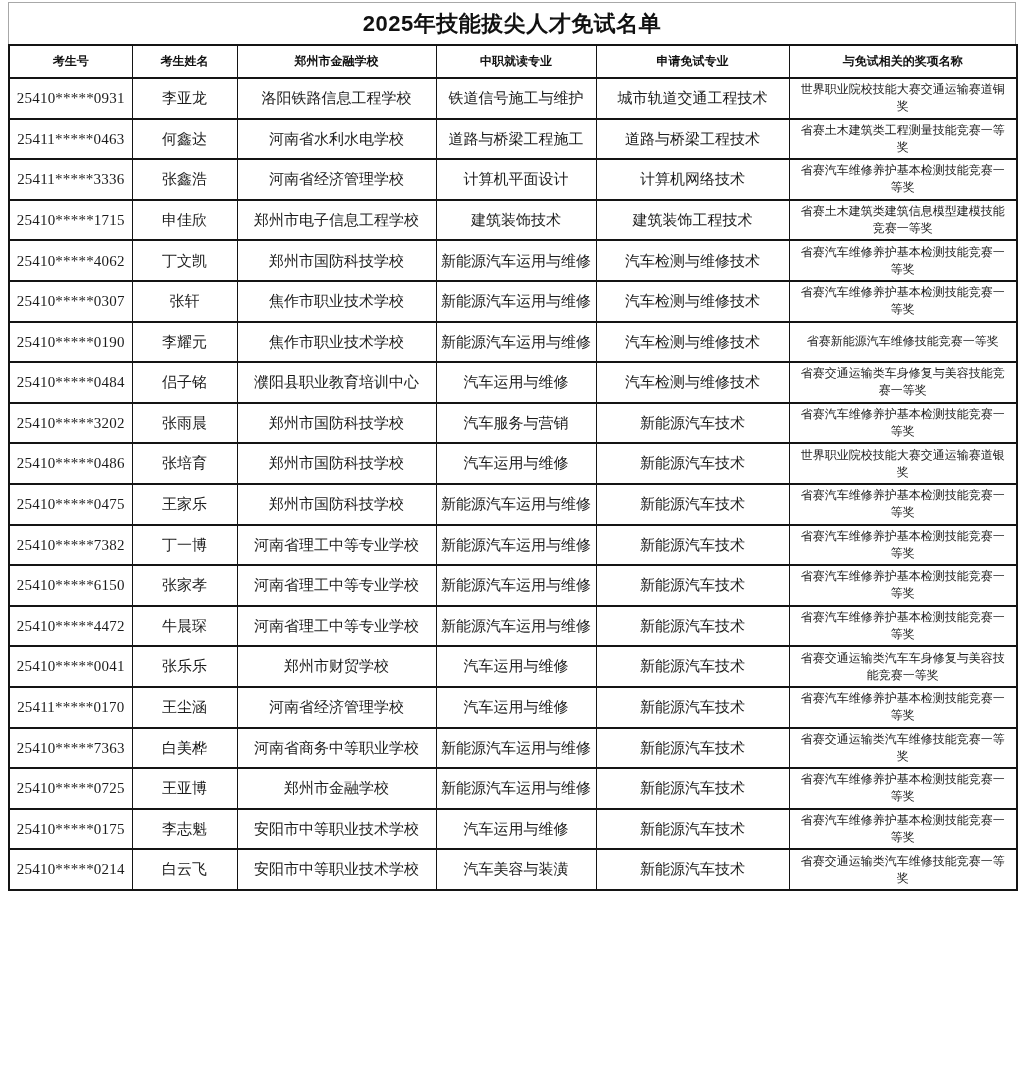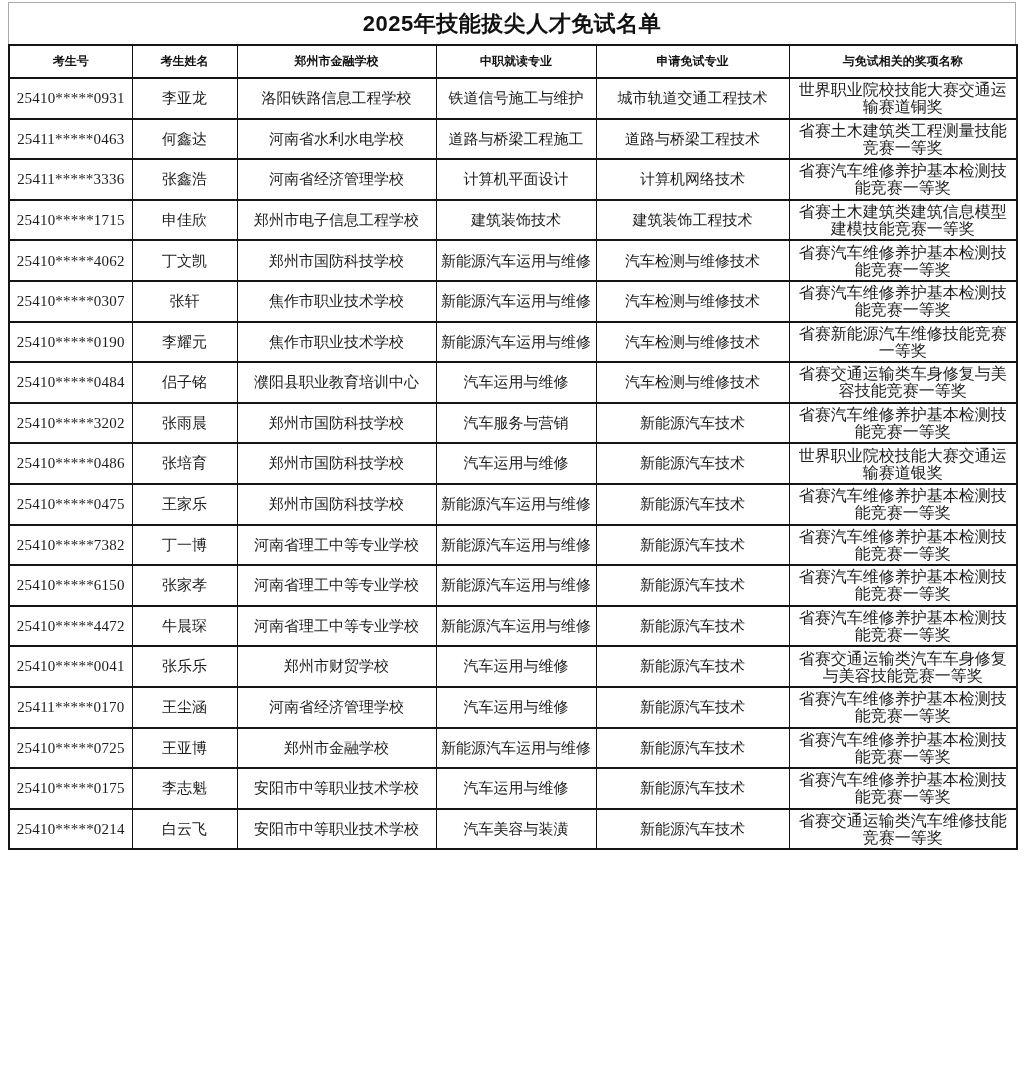--- a/index.html
+++ b/index.html
@@ -64,21 +64,21 @@
     vertical-align: middle;
     height: 36.6px;
     padding: 1px 4px;
     border: 1px solid #141414;
     border-top: 2px solid #141414;
     border-bottom: 2px solid #141414;
     overflow: hidden;
     line-height: 1.22;
   }
   table.roster td.col5 {
-    font-size: 16px;
+    font-size: 12px;
     line-height: 17px;
     padding: 1px 8px;
   }
   table.roster td.col0 {
     letter-spacing: 0.2px;
   }
 </style>
 </head>
 <body>
 
@@ -229,20 +229,28 @@
         </tr>
         <tr>
           <td class="col0">25411*****0170</td>
           <td class="col1">王尘涵</td>
           <td class="col2">河南省经济管理学校</td>
           <td class="col3">汽车运用与维修</td>
           <td class="col4">新能源汽车技术</td>
           <td class="col5">省赛汽车维修养护基本检测技能竞赛一等奖</td>
         </tr>
         <tr>
+          <td class="col0">25410*****7363</td>
+          <td class="col1">白美桦</td>
+          <td class="col2">河南省商务中等职业学校</td>
+          <td class="col3">新能源汽车运用与维修</td>
+          <td class="col4">新能源汽车技术</td>
+          <td class="col5">省赛交通运输类汽车维修技能竞赛一等奖</td>
+        </tr>
+        <tr>
           <td class="col0">25410*****0725</td>
           <td class="col1">王亚博</td>
           <td class="col2">郑州市金融学校</td>
           <td class="col3">新能源汽车运用与维修</td>
           <td class="col4">新能源汽车技术</td>
           <td class="col5">省赛汽车维修养护基本检测技能竞赛一等奖</td>
         </tr>
         <tr>
           <td class="col0">25410*****0175</td>
           <td class="col1">李志魁</td>

